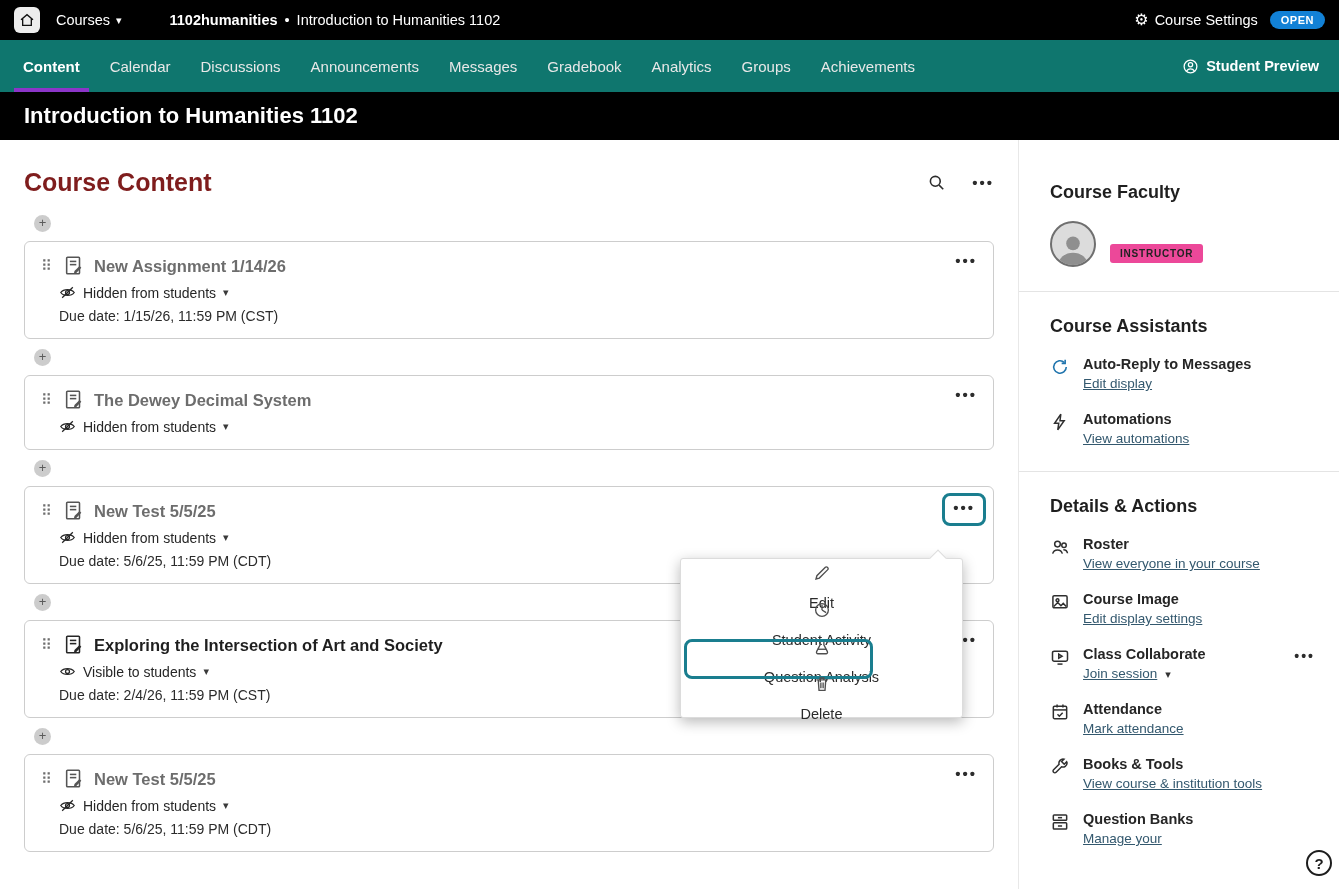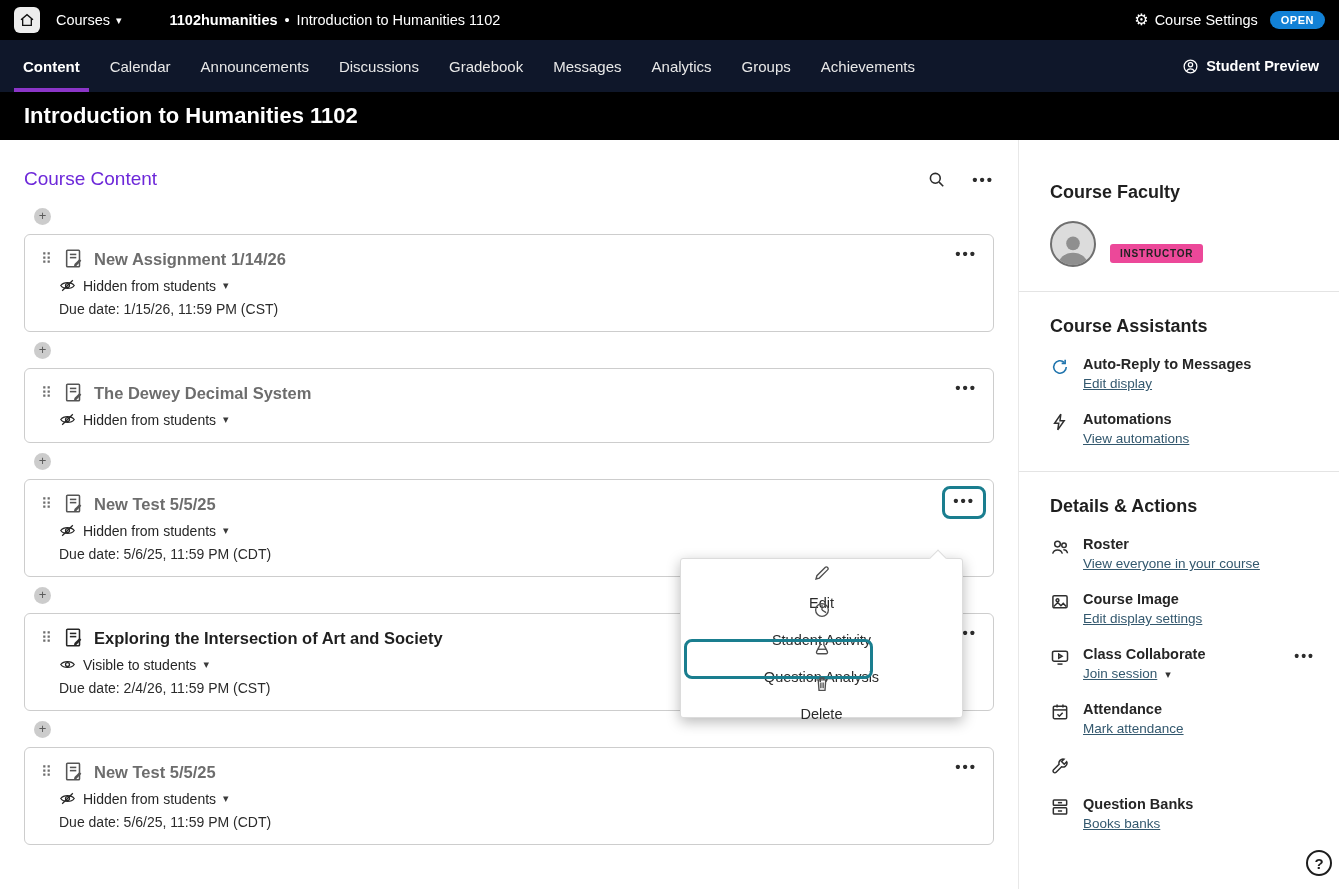--- a/index.html
+++ b/index.html
@@ -10,35 +10,35 @@
   .home-btn { width:26px; height:26px; border-radius:6px; background:#ededed; color:#111; display:flex; align-items:center; justify-content:center; margin-right:16px; cursor:pointer; }
   .courses { display:flex; align-items:center; gap:6px; font-size:14.5px; cursor:pointer; }
   .crumb { margin-left:48px; font-size:14.5px; display:flex; gap:7px; align-items:center; }
   .crumb b { font-weight:700; }
   .topbar-right { margin-left:auto; display:flex; align-items:center; gap:12px; }
   .settings { display:flex; align-items:center; gap:6px; font-size:14.5px; cursor:pointer; }
   .gear { font-size:16px; line-height:1; }
   .open-pill { background:#1281d6; color:#fff; font-size:11px; font-weight:700; letter-spacing:.5px; padding:3px 11px; border-radius:11px; }
 
   
-  .navbar { height:52px; background:#0f172a; display:flex; align-items:stretch; padding:0 8px; }
+  .navbar { height:52px; background:#0f766e; display:flex; align-items:stretch; padding:0 8px; }
   .tab { position:relative; display:flex; align-items:center; padding:0 15px; color:#e8e8e8; font-size:15px; cursor:pointer; }
   .tab.active { color:#fff; font-weight:700; }
   .tab.active::after { content:""; position:absolute; left:6px; right:6px; bottom:0; height:4px; background:#8b35c8; }
   .nav-right { margin-left:auto; display:flex; align-items:center; padding-right:12px;font-weight:bold; }
   .stud-prev { display:flex; align-items:center; gap:7px; color:#fff; font-size:14.5px; cursor:pointer; }
 
   
   .titlebar { height:48px; background:#000; color:#fff; display:flex; align-items:center; padding:0 24px; font-size:22px; font-weight:600; }
 
   
   .main { display:flex; height:749px; }
   .content-col { flex:1; padding:28px 24px 0 24px; }
   .content-head { display:flex; align-items:center; justify-content:space-between; margin-bottom:8px; }
-  .content-head h2 { font-size:19px; font-weight:400; color:#6d28d9; }
+  .content-head h2 { font-size:25px; font-weight:700; color:#7f1d1d; }
   .head-actions { display:flex; align-items:center; gap:26px; color:#2c2c2c; }
   .icon-btn { cursor:pointer; background:none; border:none; color:#2c2c2c; display:flex; align-items:center; }
   .dots-txt { font-size:15px; font-weight:700; letter-spacing:2px; color:#2c2c2c; }
 
   .gap-row { height:36px; display:flex; align-items:center; padding-left:10px; }
   .plus-btn { width:17px; height:17px; border-radius:50%; background:#c7c7c7; color:#4a4a4a; font-size:13px; line-height:16px; text-align:center; border:none; cursor:pointer; opacity:.9; }
 
   .card { position:relative; border:1px solid #cdcdcd; border-radius:6px; background:#fff; padding:13px 16px 14px 16px; }
   .title-row { display:flex; align-items:center; }
   .drag { width:22px; color:#6e6e6e; font-size:15px; cursor:grab; flex:none; }
@@ -104,24 +104,24 @@
       <span class="gear">⚙</span>
       <span>Course Settings</span>
     </div>
     <span class="open-pill">OPEN</span>
   </div>
 </header>
 
 <nav class="navbar">
   <span class="tab active">Content</span>
   <span class="tab">Calendar</span>
+  <span class="tab">Discussions</span>
   <span class="tab">Announcements</span>
-  <span class="tab">Discussions</span>
+  <span class="tab">Messages</span>
   <span class="tab">Gradebook</span>
-  <span class="tab">Messages</span>
   <span class="tab">Analytics</span>
   <span class="tab">Groups</span>
   <span class="tab">Achievements</span>
   <div class="nav-right">
     <div class="stud-prev">
       <span>
         <svg width="17" height="17" viewBox="0 0 24 24" fill="none" stroke="currentColor" stroke-width="1.8">
             <circle cx="12" cy="12" r="9"></circle>
             <circle cx="12" cy="9.5" r="3"></circle>
             <path d="M6.5 18.5 a6.5 6.5 0 0 1 11 0"></path>
@@ -414,34 +414,38 @@
         <a class="sb-link">Mark attendance</a>
       </div>
     </div>
 
     <div class="sb-item">
       <span class="sb-icon">
         <svg width="20" height="20" viewBox="0 0 24 24" fill="none" stroke="currentColor" stroke-width="1.8">
             <path d="M20.5 7.2 a5 5 0 0 1-6.6 4.6 L7.3 18.4 a2.1 2.1 0 0 1-3-3 L10.9 8.8 A5 5 0 0 1 16.8 2.6 L13.9 5.5 l3.2 3.2 2.9-2.9 a5 5 0 0 1 .5 1.4 Z"></path>
           </svg>
       </span>
+      <div>
+        <div class="sb-title">Books &amp; Tools</div>
+        <a class="sb-link">View course &amp; institution tools</a>
+      </div>
     </div>
 
     <div class="sb-item">
       <span class="sb-icon">
         <svg width="20" height="20" viewBox="0 0 24 24" fill="none" stroke="currentColor" stroke-width="1.8">
             <rect x="4" y="3.5" width="16" height="6.5" rx="1"></rect>
             <rect x="4" y="13" width="16" height="7.5" rx="1"></rect>
             <line x1="9.5" y1="6.8" x2="14.5" y2="6.8"></line>
             <line x1="9.5" y1="16.8" x2="14.5" y2="16.8"></line>
           </svg>
       </span>
       <div>
         <div class="sb-title">Question Banks</div>
-        <a class="sb-link">Books banks</a>
+        <a class="sb-link">Manage your</a>
       </div>
     </div>
   </aside>
 </div>
 
 <div class="ctx-menu">
   <div class="menu-notch"></div>
   <div class="menu-item">
     <span>
       <svg width="18" height="18" viewBox="0 0 24 24" fill="none" stroke="currentColor" stroke-width="1.8">

